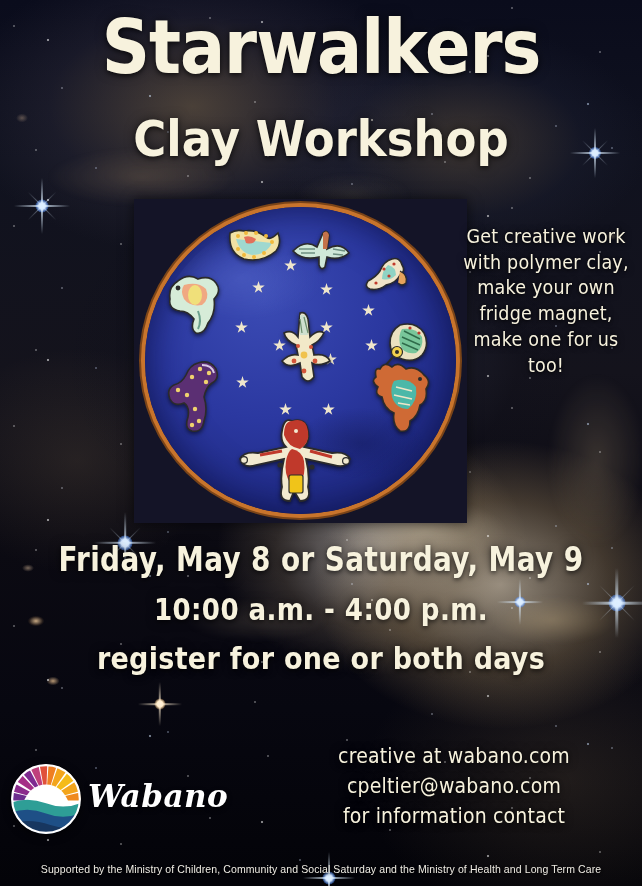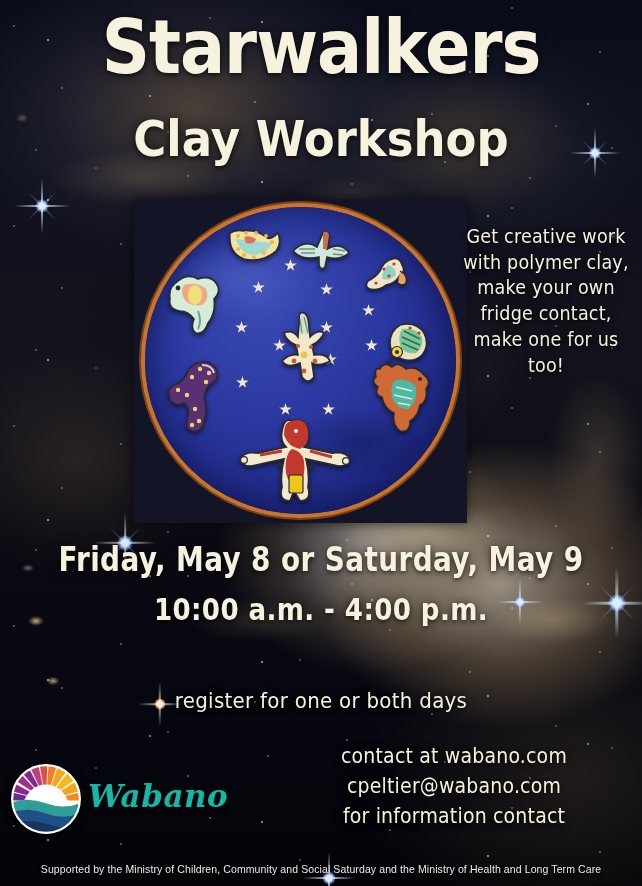--- a/index.html
+++ b/index.html
@@ -150,25 +150,24 @@
   #times {
     left: 0; right: 0; top: 594px;
     font-size: 29px;
     font-weight: 700;
     font-family: "DejaVu Sans Condensed", "DejaVu Sans", sans-serif;
     letter-spacing: 0.4px;
     transform: scaleY(1.06);
   }
   #register-note {
     left: 0; right: 0; top: 643px;
-    font-size: 22px;
-    font-weight: 400;
+    font-size: 30px;
+    font-weight: 700;
     font-family: "DejaVu Sans Condensed", "DejaVu Sans", sans-serif;
     letter-spacing: 0.3px;
-    margin-top: 46px;
   }
   #contact {
     right: 38px; top: 742px;
     width: 300px;
     text-align: center;
     font-size: 21px;
     font-weight: 400;
     font-family: "DejaVu Sans Condensed", "DejaVu Sans", sans-serif;
     line-height: 1.42;
     letter-spacing: 0.2px;
@@ -225,21 +224,21 @@
     filter: drop-shadow(0 2px 2px rgba(0,0,0,0.55));
   }
 
   .logo-wrap { position: absolute; left: 8px; top: 760px; width: 200px; height: 78px; }
   #wabano-wordmark {
     position: absolute; left: 80px; top: 18px;
     font-family: "DejaVu Serif", serif;
     font-style: italic;
     font-weight: 700;
     font-size: 31px;
-    color: #14b8a6;
+    color: #ffffff;
     text-shadow: 0 2px 5px rgba(0,0,0,0.8);
     letter-spacing: 0.5px;
   }
 </style>
 </head>
 <body>
 
 <div id="poster">
 
   <div class="bg-layer nebula-base"></div>
@@ -401,28 +400,28 @@
       <rect x="55" y="58" width="14" height="18" rx="2" fill="#f0c419" stroke="#2b2b2b" stroke-width="1.2"></rect>
       <path d="M26 38 L48 34 M76 34 L98 40" stroke="#c0392b" stroke-width="3" fill="none"></path>
       <circle cx="10" cy="43" r="3.4" fill="#f2ead0" stroke="#2b2b2b" stroke-width="1.2"></circle>
       <circle cx="112" cy="44" r="3.4" fill="#f2ead0" stroke="#2b2b2b" stroke-width="1.2"></circle>
       <circle cx="46" cy="48" r="2.6" fill="#2b2b2b"></circle>
       <circle cx="78" cy="50" r="2.6" fill="#2b2b2b"></circle>
       <circle cx="62" cy="14" r="2" fill="#f2ead0"></circle>
     </svg>
   </div>
 
-  <div class="poster-text" id="blurb">Get creative work with polymer clay, make your own fridge contact, make one for us too!</div>
+  <div class="poster-text" id="blurb">Get creative work with polymer clay, make your own fridge magnet, make one for us too!</div>
 
   <div class="poster-text" id="dates">Friday, May 8 or Saturday, May 9</div>
   <div class="poster-text" id="times">10:00 a.m. - 4:00 p.m.</div>
   <div class="poster-text" id="register-note">register for one or both days</div>
 
   <div class="poster-text" id="contact">
-    <div>contact at wabano.com</div>
+    <div>creative at wabano.com</div>
     <div>cpeltier@wabano.com</div>
     <div>for information contact</div>
   </div>
 
   <div class="logo-wrap">
     <svg width="72" height="72" viewBox="0 0 100 100" style="position:absolute;left:2px;top:3px;filter:drop-shadow(0 2px 4px rgba(0,0,0,0.7));">
       <defs>
         <clipPath id="circClip">
             <circle cx="50" cy="50" r="48"></circle>
           </clipPath>

